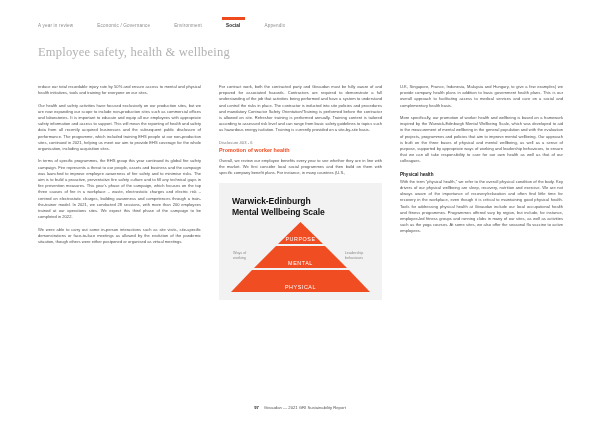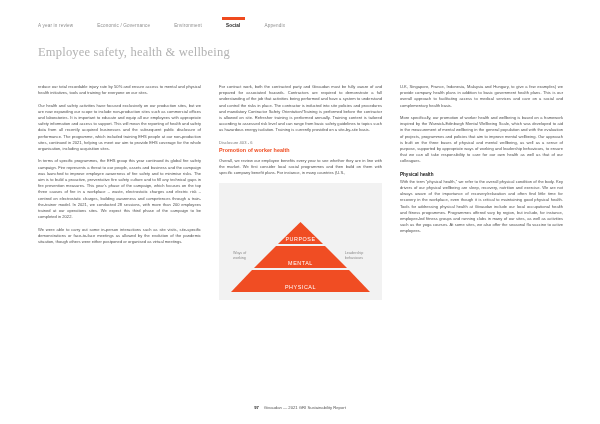--- a/index.html
+++ b/index.html
@@ -195,20 +195,24 @@
     <p class="body">For contract work, both the contracted party and Givaudan must be fully aware of and prepared for associated hazards. Contractors are required to demonstrate a full understanding of the job that activities being performed and have a system to understand and control the risks in place. The contractor is inducted into site policies and procedures and mandatory Contractor Safety Orientation/Training is performed before the contractor is allowed on site. Refresher training is performed annually. Training content is tailored according to assessed risk level and can range from basic safety guidelines to topics such as hazardous energy isolation. Training is currently provided on a site-by-site basis.</p>
 
     <div>
       <div class="disclosure-kicker">Disclosure 403 - 6</div>
       <div class="disclosure-title">Promotion of worker health</div>
     </div>
 
     <p class="body">Overall, we review our employee benefits every year to see whether they are in line with the market. We first consider local social programmes and then build on them with specific company benefit plans. For instance, in many countries (U.S.,</p>
 
     <figure class="figure">
+      <div class="fig-title">
+        <span>Warwick-Edinburgh</span><br>
+        <span>Mental Wellbeing Scale</span>
+      </div>
 
       <div class="side-label side-left">
         <span>Ways of</span><br>
         <span>working</span>
       </div>
 
       <div class="side-label side-right">
         <span>Leadership</span><br>
         <span>behaviours</span>
       </div>

